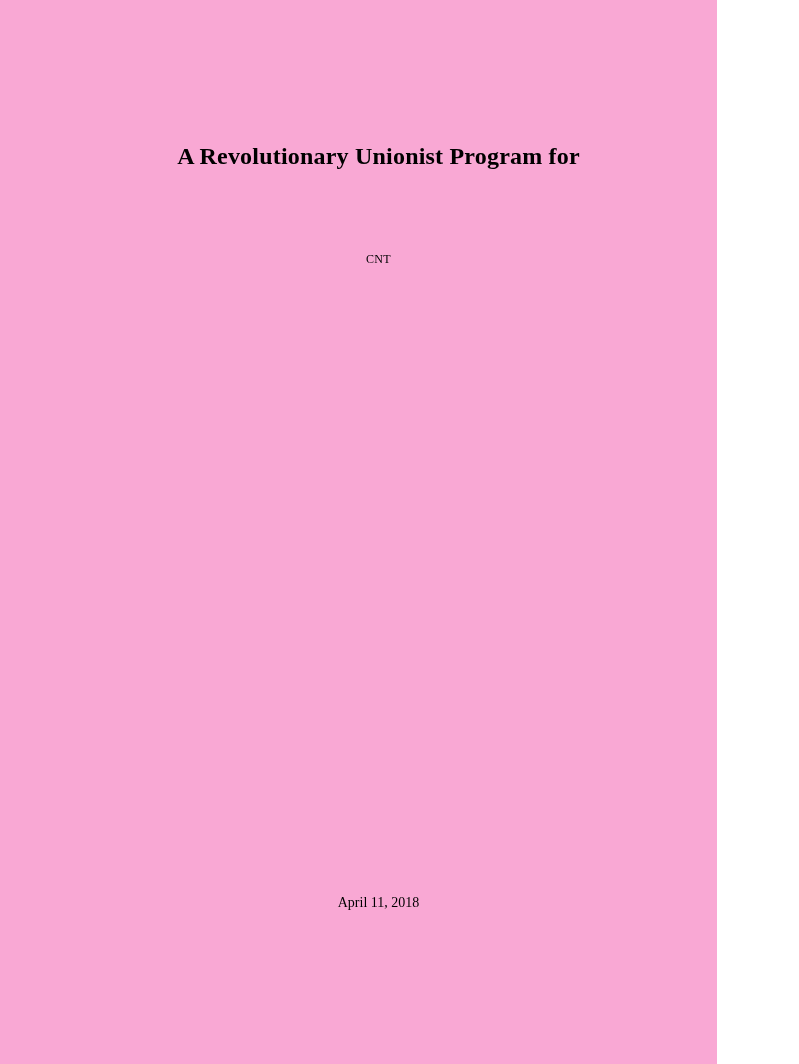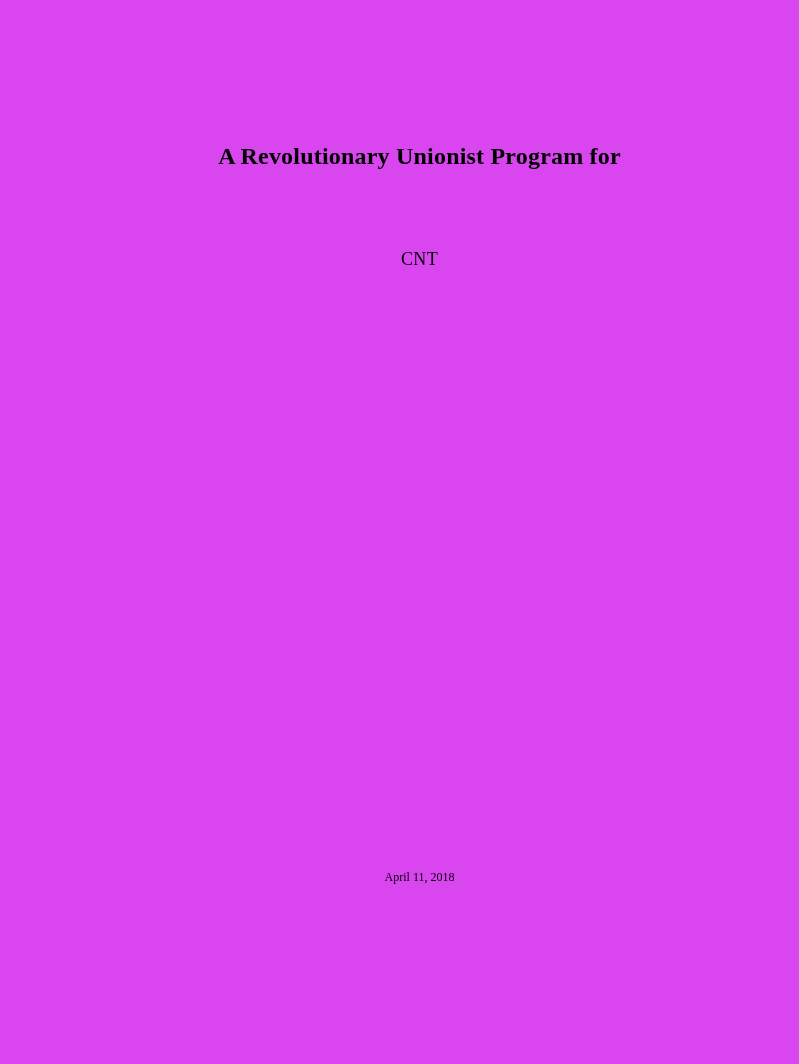--- a/index.html
+++ b/index.html
@@ -2,23 +2,23 @@
 <html><head>
 <meta charset="utf-8">
 <style>
   html, body {
     margin: 0;
     padding: 0;
     background: #ffffff;
   }
   .page {
     position: relative;
-    width: 799px;
+    width: 717px;
     height: 1064px;
-    background: #d946ef;
+    background: #f9a8d4;
     overflow: hidden;
     font-family: "Liberation Serif", "DejaVu Serif", serif;
     color: #000000;
   }
   
   .title-block {
     position: absolute;
     top: 139px;
     left: 40px;
     right: 0;
@@ -32,31 +32,31 @@
     line-height: 34px;
     letter-spacing: 0.2px;
     white-space: nowrap;
   }
   .author-block {
     position: absolute;
     top: 249px;
     left: 40px;
     right: 0;
     text-align: center;
-    font-size: 18px;
+    font-size: 12px;
     line-height: 21px;
     letter-spacing: 0.3px;
   }
   .date-block {
     position: absolute;
-    top: 867px;
+    top: 892px;
     left: 40px;
     right: 0;
     text-align: center;
-    font-size: 12px;
+    font-size: 14px;
     line-height: 21px;
   }
 </style>
 </head>
 <body>
 
 <div class="page">
   <h1 class="title-block">
     <span class="line">A Revolutionary Unionist Program for</span>
   </h1>

